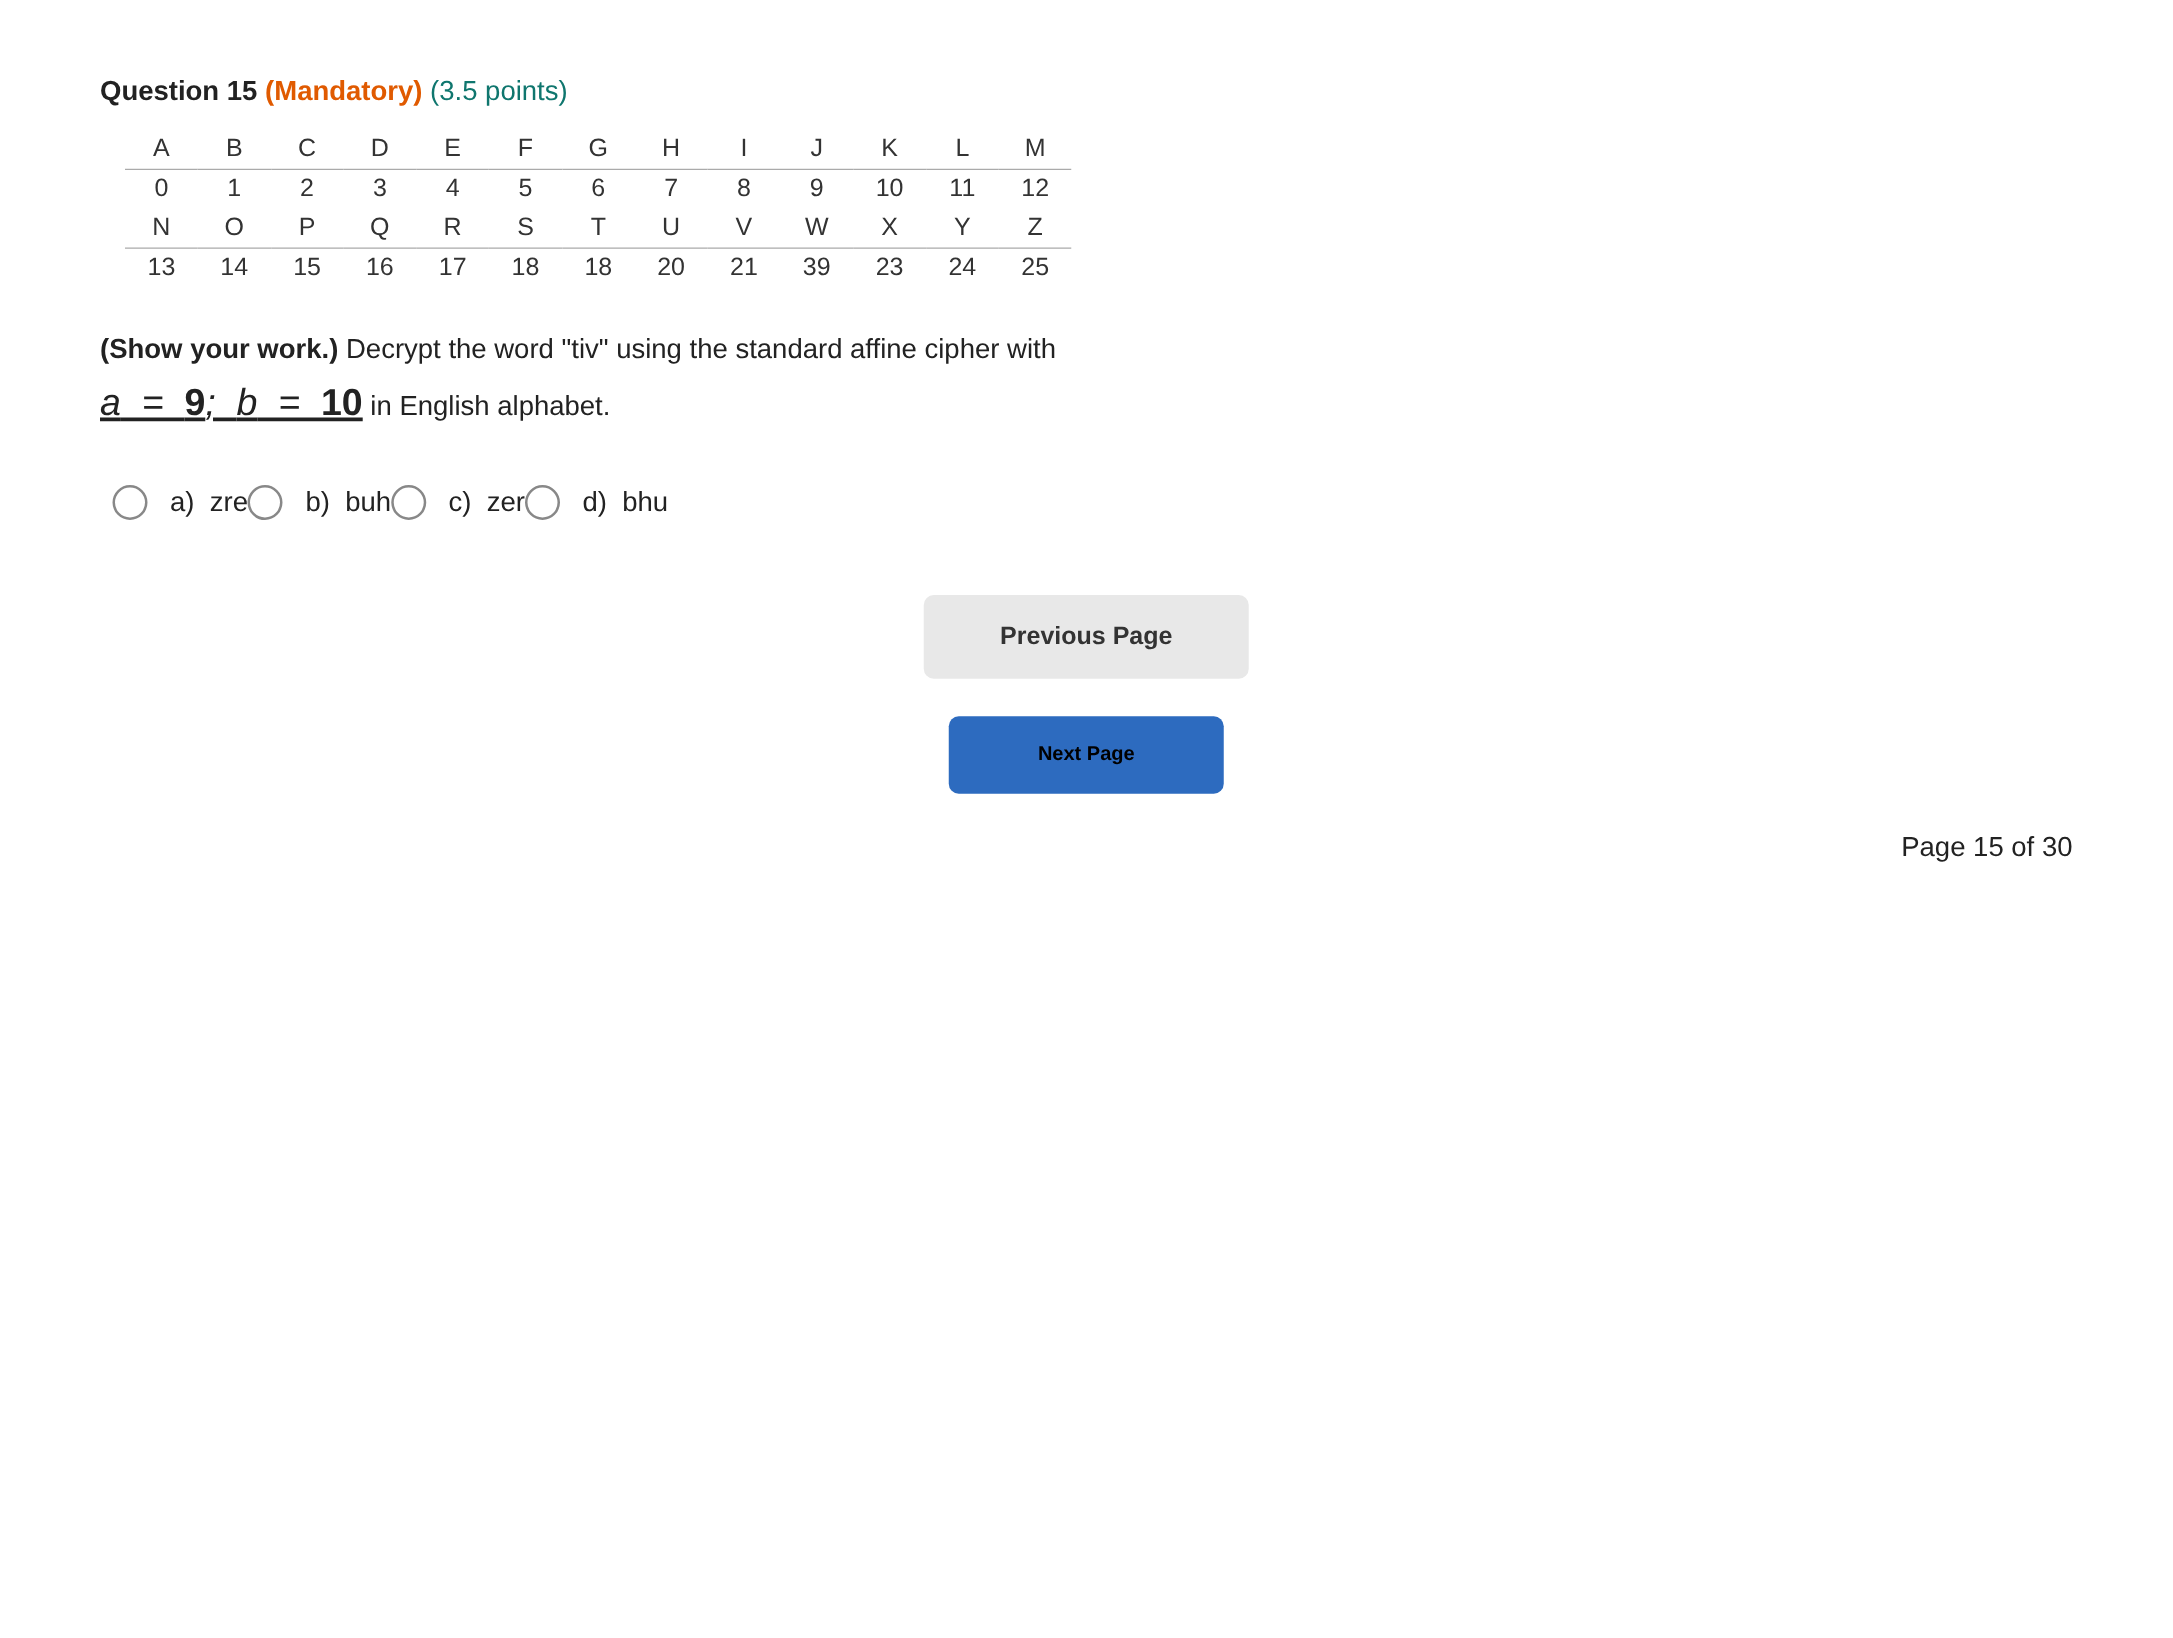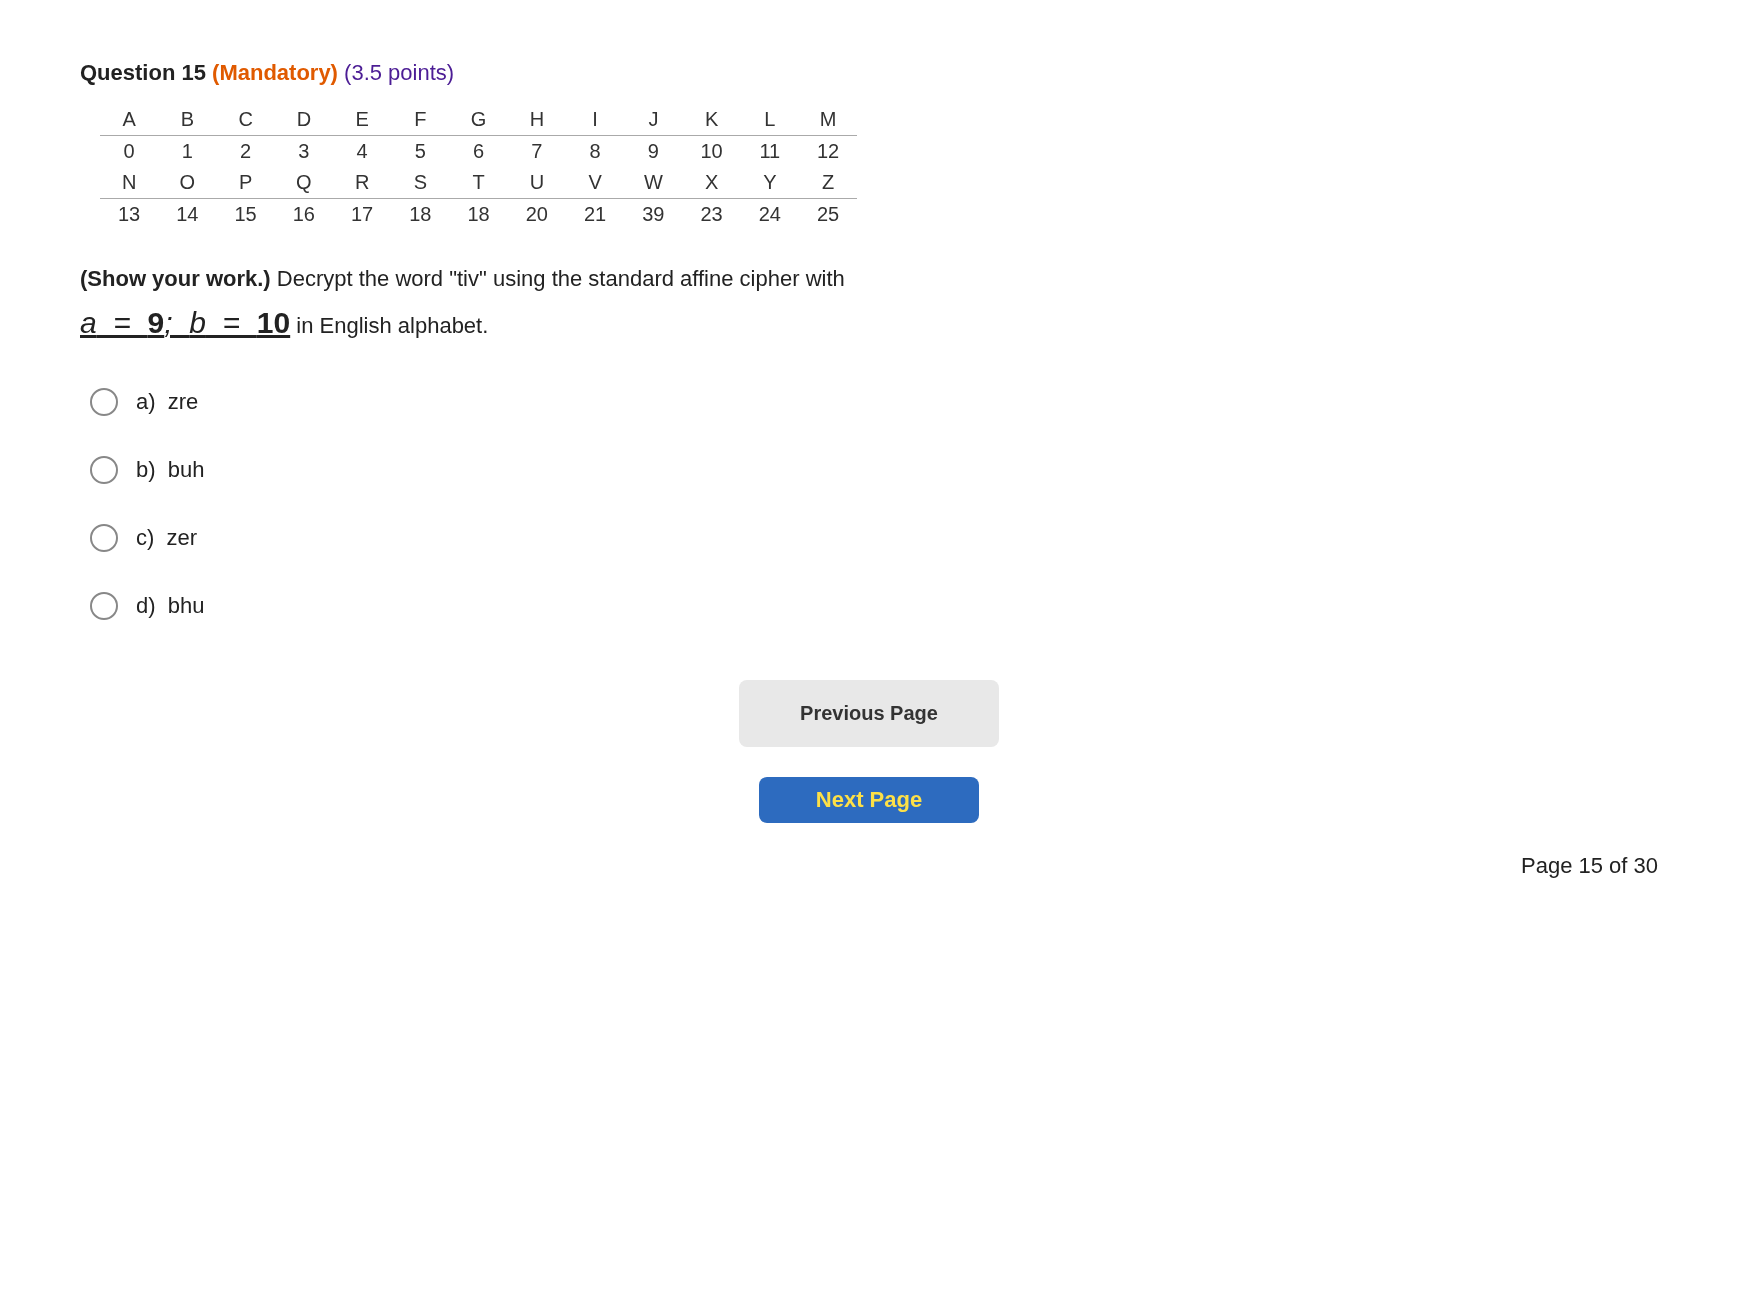--- a/index.html
+++ b/index.html
@@ -23,21 +23,21 @@
       margin-bottom: 30px;
       color: #222;
     }
 
     .question-header .mandatory {
       color: #e05a00;
     }
 
     .question-header .points {
       font-weight: normal;
-      color: #4c1d95;
+      color: #0f766e;
     }
 
     .cipher-table {
       border-collapse: collapse;
       margin-bottom: 30px;
       margin-left: 20px;
     }
 
     .cipher-table td {
       padding: 4px 18px;
@@ -67,22 +67,20 @@
     }
 
     .math-normal {
       font-size: 22px;
       font-style: normal;
       font-weight: normal;
     }
 
     .options-container {
       display: flex;
-      flex-direction: column;
-      gap: 40px;
       margin-left: 10px;
     }
 
     .option-item {
       display: flex;
       align-items: center;
       gap: 18px;
       font-size: 22px;
       color: #222;
       cursor: pointer;
@@ -118,24 +116,24 @@
       padding: 22px 50px;
       font-size: 20px;
       font-weight: bold;
       border-radius: 8px;
       cursor: pointer;
       min-width: 260px;
     }
 
     .btn-next {
       background: #2d6bbf;
-      color: #fde047;
+      color: #000000;
       border: none;
-      padding: 10px 50px;
-      font-size: 22px;
+      padding: 22px 50px;
+      font-size: 16px;
       font-weight: bold;
       border-radius: 8px;
       cursor: pointer;
       min-width: 220px;
     }
 
     .page-indicator {
       margin-left: auto;
       font-size: 22px;
       color: #222;

